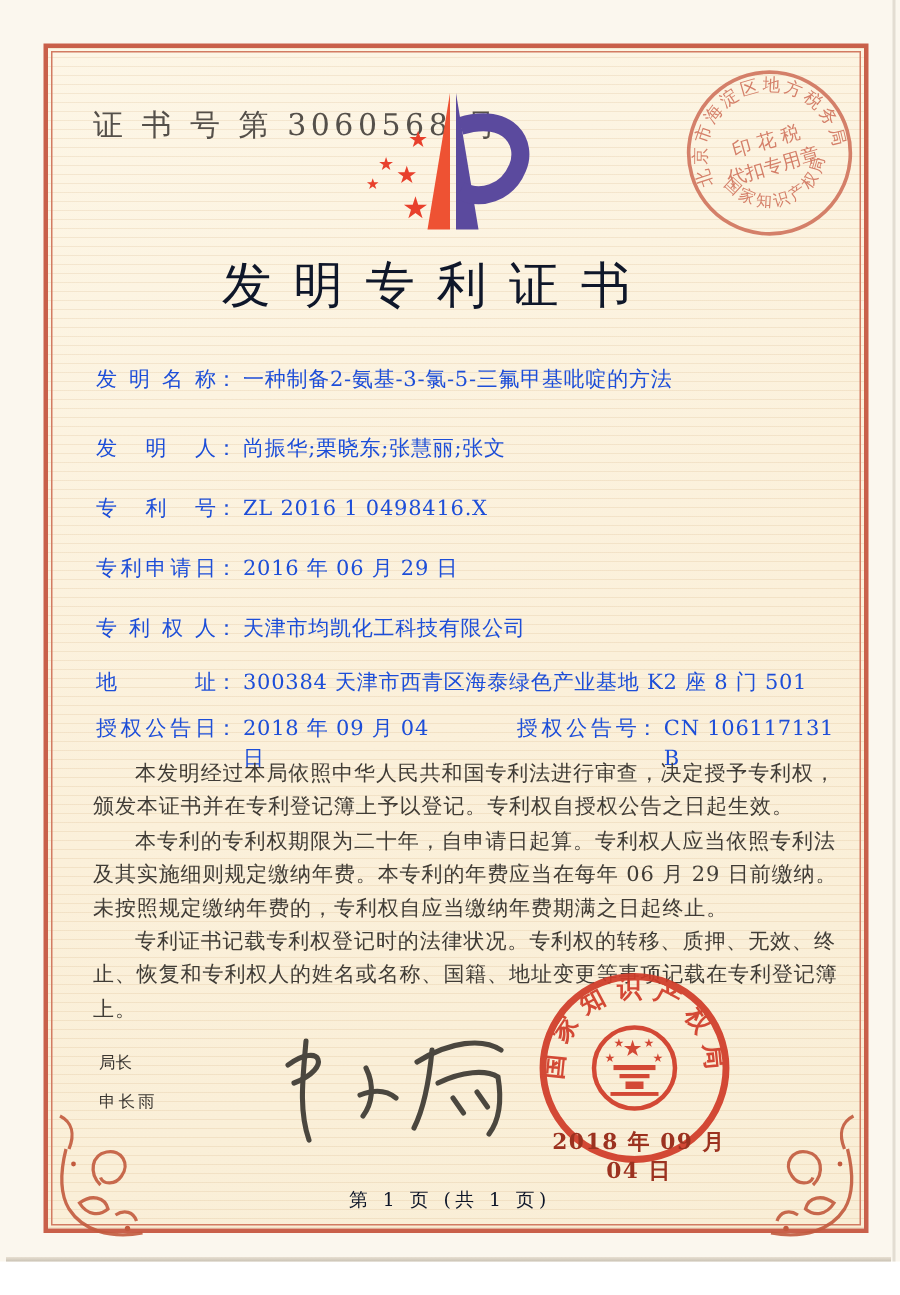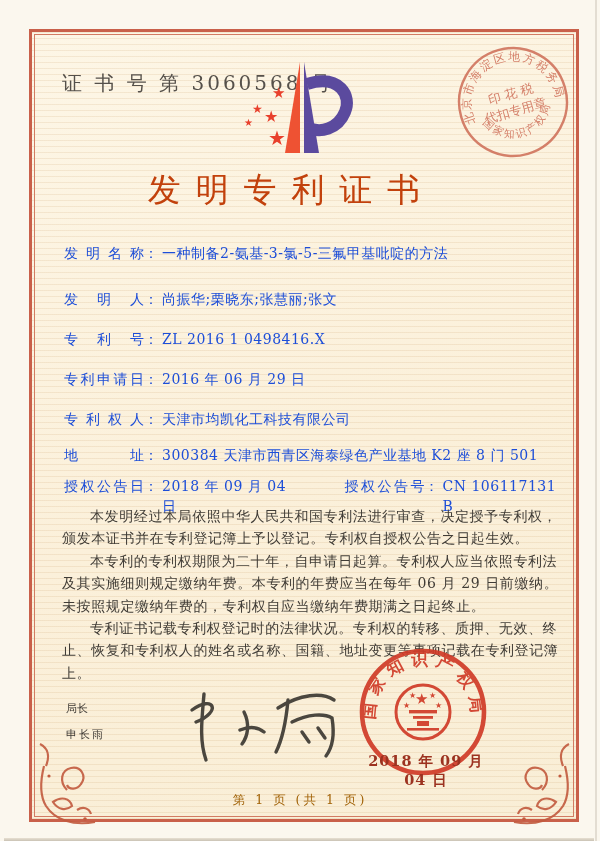--- a/index.html
+++ b/index.html
@@ -38,21 +38,21 @@
     position:absolute;left:62px;top:70px;font-size:20px;color:#55504a;
     letter-spacing:3px;
   }
   .logo{position:absolute;left:226px;top:50px;}
   .tax-stamp{
     position:absolute;left:453px;top:42px;width:120px;height:120px;
     transform:rotate(-16deg);opacity:.82;
   }
   .cert-title{
     position:absolute;left:0;top:168px;width:568px;text-align:center;
-    font-size:33px;color:#c2410c;letter-spacing:.45em;text-indent:.45em;
+    font-size:33px;color:#0f172a;letter-spacing:.45em;text-indent:.45em;
     font-weight:500;
   }
   .fields{position:absolute;left:64px;top:243px;width:500px;font-size:14px;color:#1d4ed8;}
   .frow{display:flex;align-items:baseline;line-height:20px;}
   .frow.m1{margin-bottom:26px}.frow.m2{margin-bottom:20px}
   .frow.m3{margin-bottom:16px}.frow.m4{margin-bottom:11px}
   .flabel{
     display:inline-block;width:80px;text-align:justify;text-align-last:justify;
     flex:none;letter-spacing:0;
   }
@@ -67,21 +67,21 @@
   .director{position:absolute;left:66px;top:703px;font-size:11px;color:#3c3833;line-height:1;}
   .director .name{margin-top:15px;letter-spacing:2px;}
   .signature{position:absolute;left:182px;top:678px;}
   .seal{position:absolute;left:357px;top:646px;opacity:.92;}
   .seal-date{
     position:absolute;left:360px;top:752px;width:132px;text-align:center;
     font-size:14.5px;font-weight:bold;color:#9c3220;letter-spacing:1px;
   }
   .page-footer{
     position:absolute;left:0;top:792px;width:600px;text-align:center;
-    font-size:12.5px;color:#a16207;letter-spacing:3px;
+    font-size:12.5px;color:#0f172a;letter-spacing:3px;
   }
   .flourish{position:absolute;top:738px;}
   .flourish.left{left:33px;}
   .flourish.right{right:24px;transform:scaleX(-1);}
   svg text{font-family:"DejaVu Serif","Liberation Serif",serif;}
 </style>
 </head>
 <body>
 
 <div class="paper">

